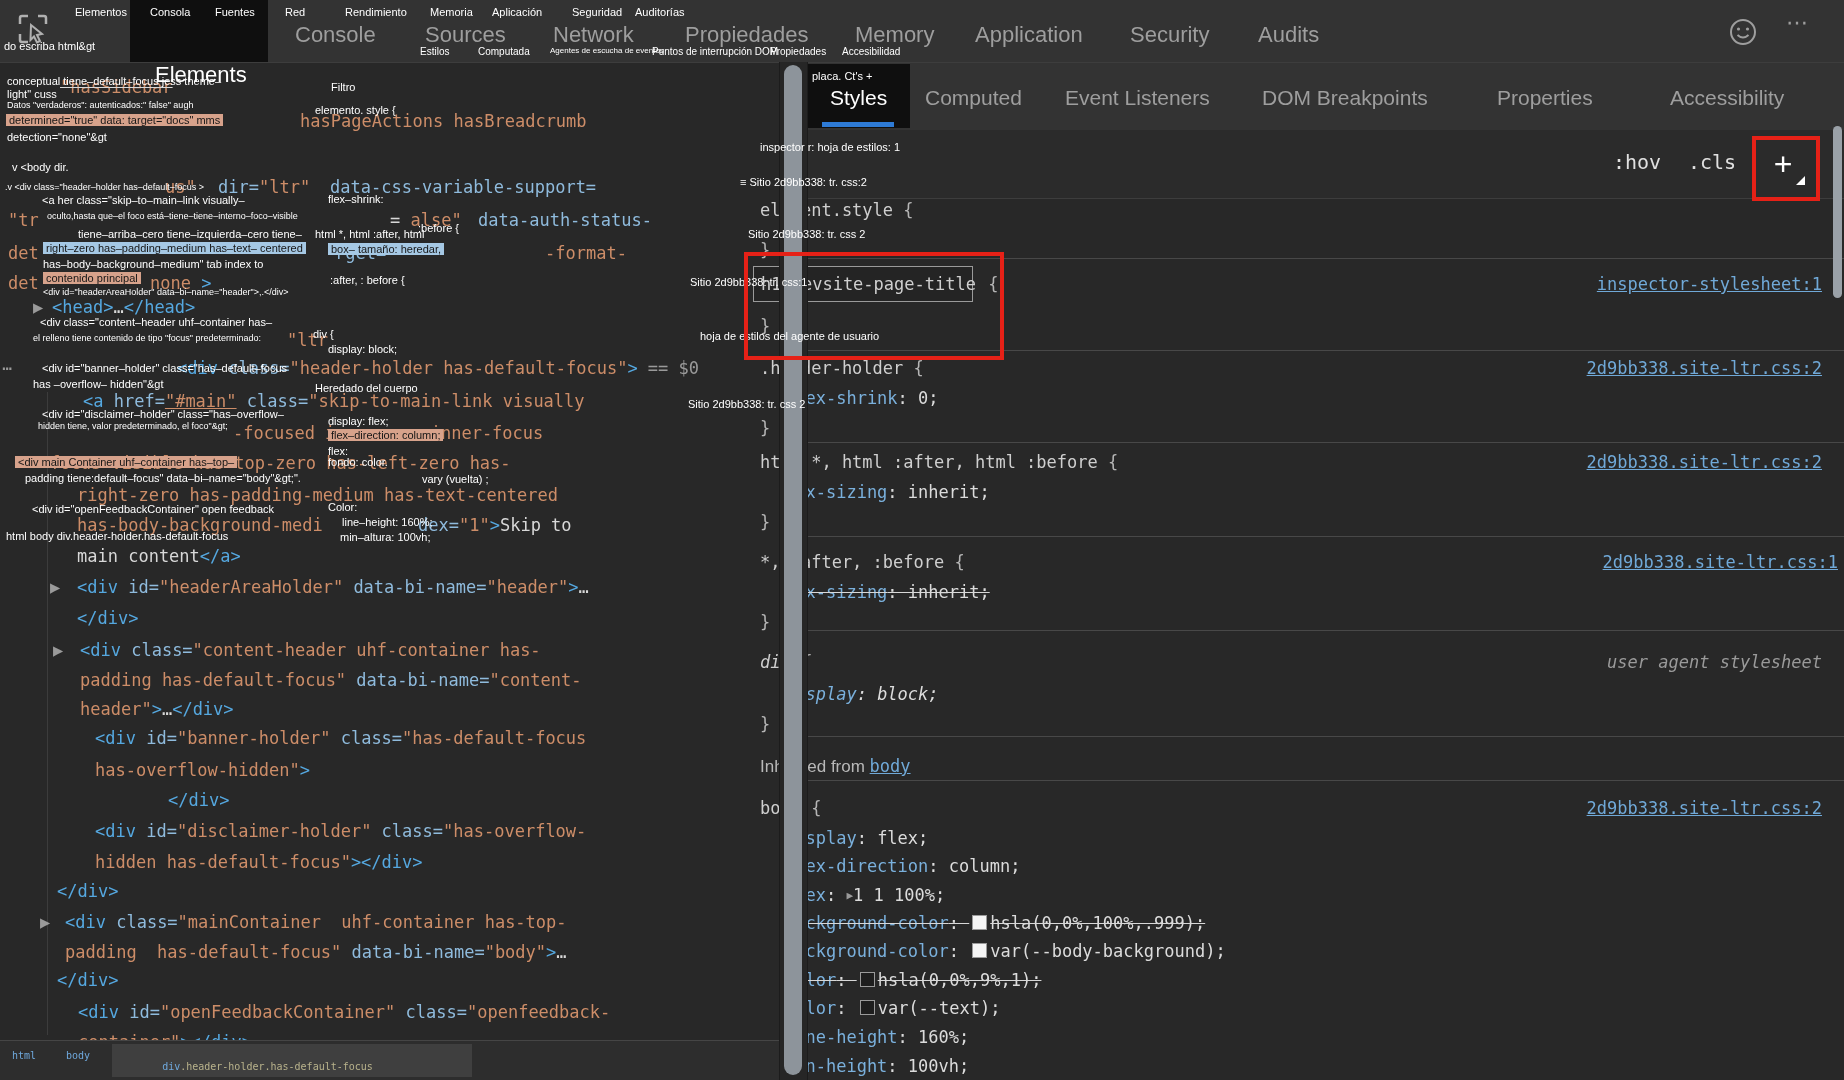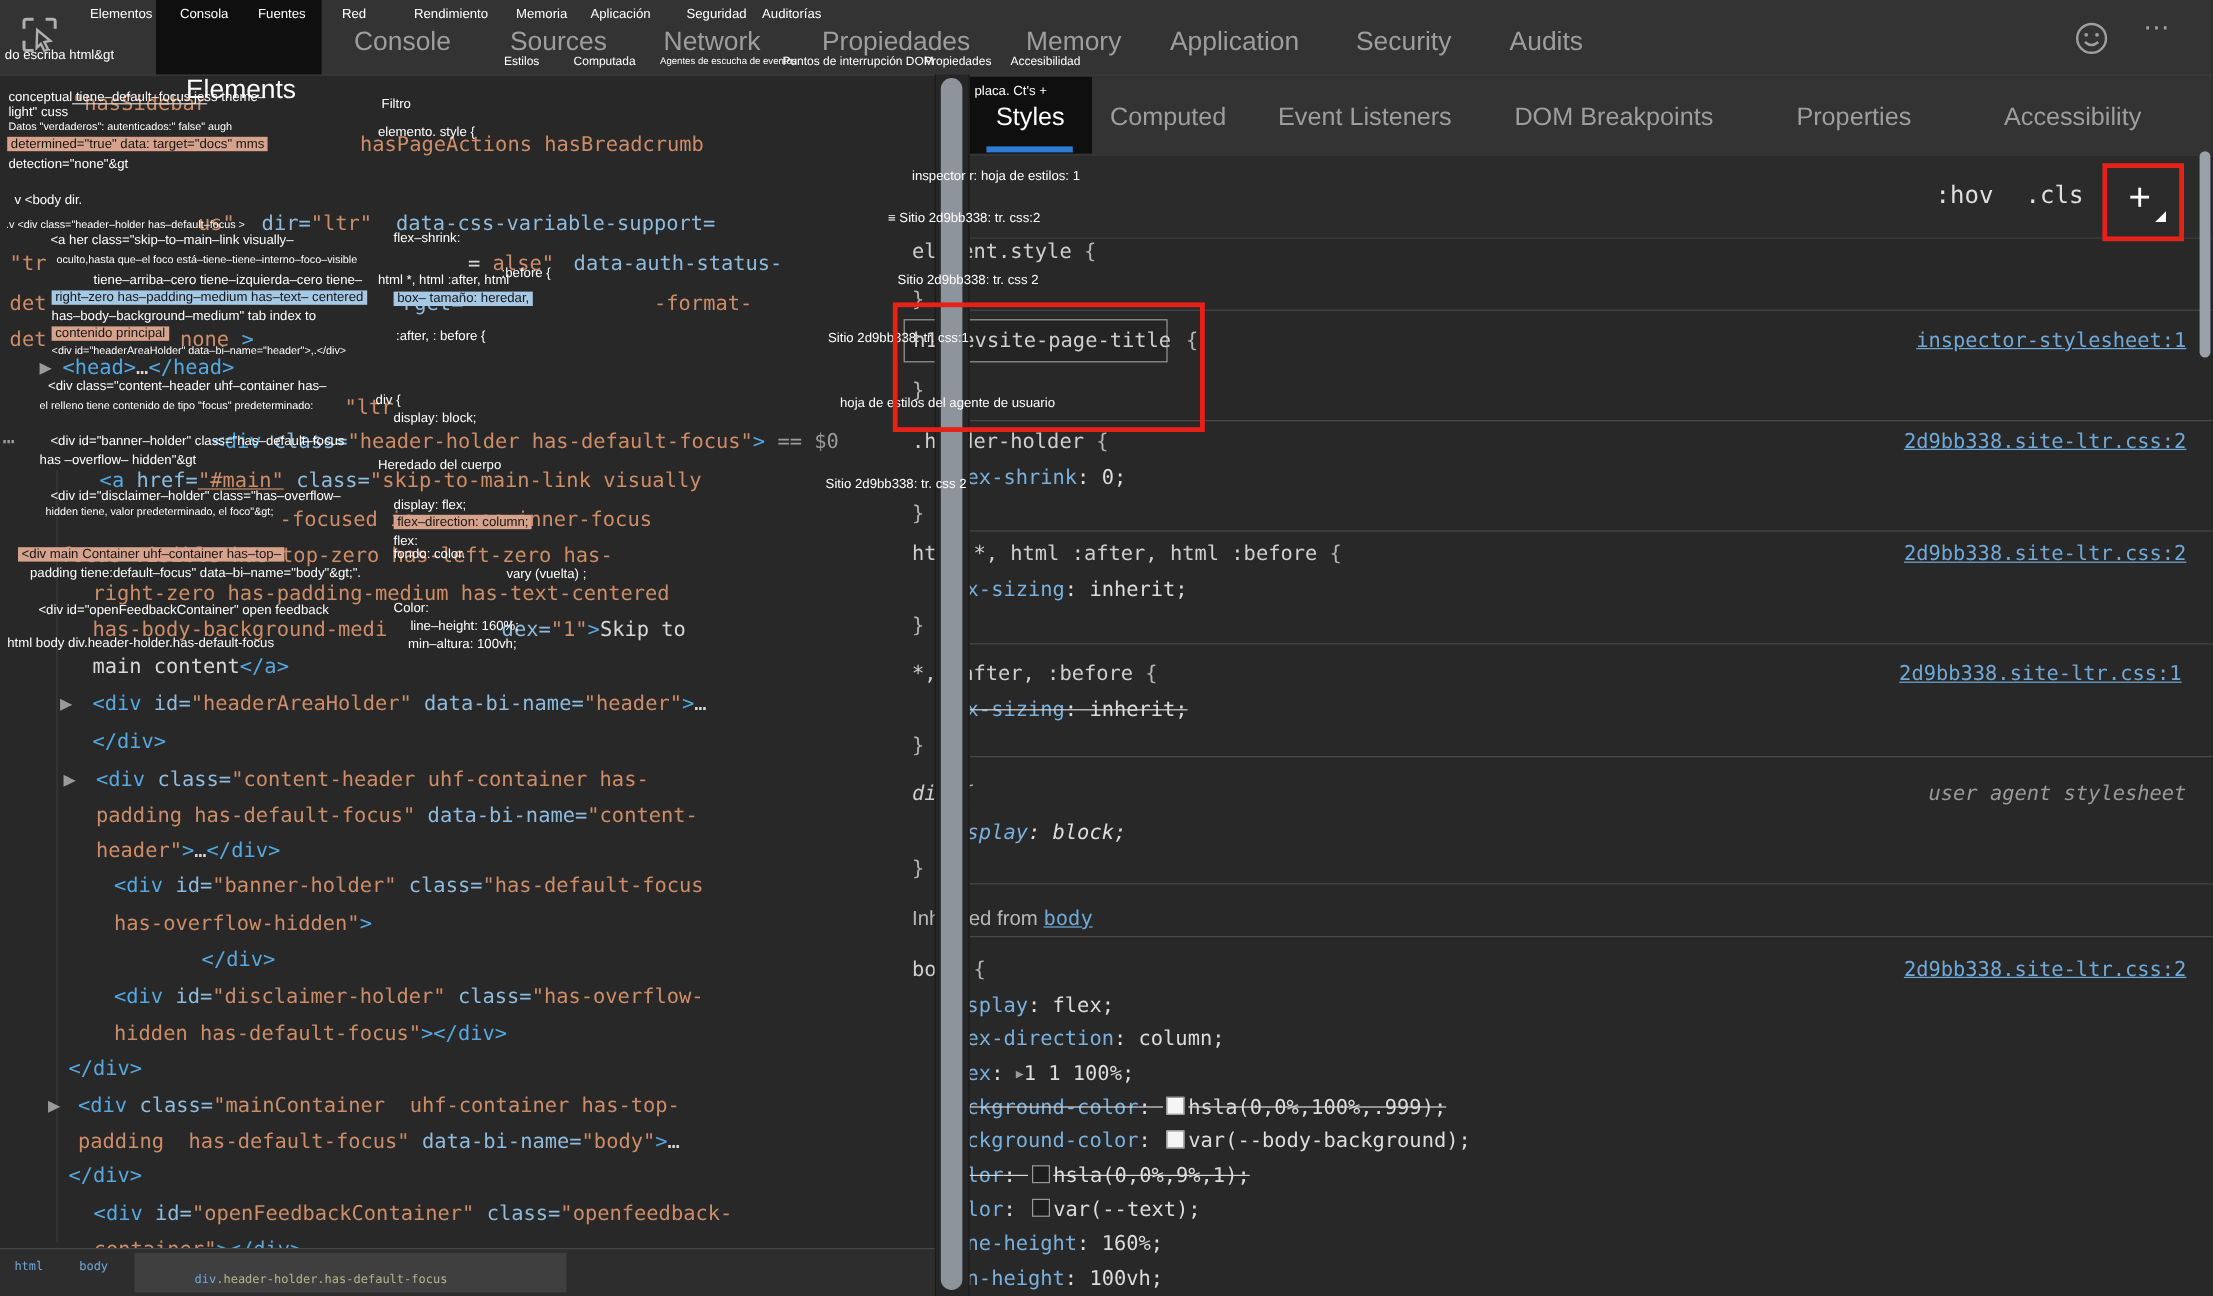--- a/index.html
+++ b/index.html
@@ -191,21 +191,21 @@
     <div class="ovl" style="left: 7px; top: 131px;">detection="none"&amp;gt</div>
     <div class="ovl" style="left: 12px; top: 161px;">v &lt;body dir.</div>
     <div class="ovl s9" style="left: 5px; top: 182px;">.v &lt;div class="header–holder has–default–focus &gt;</div>
     <div class="ovl" style="left: 42px; top: 194px;">&lt;a her class="skip–to–main–link visually–</div>
     <div class="ovl s9" style="left: 47px; top: 211px;">oculto,hasta que–el foco está–tiene–tiene–interno–foco–visible</div>
     <div class="ovl" style="left: 78px; top: 228px;">tiene–arriba–cero tiene–izquierda–cero tiene–</div>
     <div class="ovl chip-blue" style="left: 43px; top: 242px;">right–zero has–padding–medium has–text– centered</div>
     <div class="ovl" style="left: 43px; top: 258px;">has–body–background–medium" tab index to</div>
     <div class="ovl chip-salmon" style="left: 43px; top: 272px;">contenido principal</div>
     <div class="ovl s9" style="left: 43px; top: 287px;">&lt;div id="headerAreaHolder" data–bi–name="header"&gt;,.&lt;/div&gt;</div>
-    <div class="ovl" style="left: 318px; top: 81px;">Filtro</div>
+    <div class="ovl" style="left: 331px; top: 81px;">Filtro</div>
     <div class="ovl" style="left: 315px; top: 104px;">elemento. style {</div>
     <div class="ovl" style="left: 328px; top: 193px;">flex–shrink:</div>
     <div class="ovl" style="left: 315px; top: 228px;">html *, html :after, html</div>
     <div class="ovl" style="left: 418px; top: 222px;">:before {</div>
     <div class="ovl chip-blue" style="left: 328px; top: 243px;">box– tamaño: heredar,</div>
     <div class="ovl" style="left: 330px; top: 274px;">:after, : before {</div>
     <div class="ovl" style="left: 40px; top: 316px;">&lt;div class="content–header uhf–container has–</div>
     <div class="ovl s9" style="left: 33px; top: 333px;">el relleno tiene contenido de tipo "focus" predeterminado:</div>
     <div class="ovl" style="left: 313px; top: 328px;">div {</div>
     <div class="ovl" style="left: 328px; top: 343px;">display: block;</div>
@@ -245,21 +245,21 @@
     <div class="st-line" style="left: 760px; top: 316px;"><span class="seg-br">}</span></div>
     <div class="st-line" style="left: 760px; top: 358px;"><span class="seg-sel">.header-holder</span><span class="seg-br"> {</span></div>
     <div class="st-line" style="right: 22px; top: 358px;"><span class="seg-link">2d9bb338.site-ltr.css:2</span></div>
     <div class="st-line" style="left: 785px; top: 388px;"><span class="seg-pn">flex-shrink</span><span class="seg-vl">: 0;</span></div>
     <div class="st-line" style="left: 760px; top: 418px;"><span class="seg-br">}</span></div>
     <div class="st-line" style="left: 760px; top: 452px;"><span class="seg-sel">html *, html :after, html :before</span><span class="seg-br"> {</span></div>
     <div class="st-line" style="right: 22px; top: 452px;"><span class="seg-link">2d9bb338.site-ltr.css:2</span></div>
     <div class="st-line" style="left: 785px; top: 482px;"><span class="seg-pn">box-sizing</span><span class="seg-vl">: inherit;</span></div>
     <div class="st-line" style="left: 760px; top: 512px;"><span class="seg-br">}</span></div>
     <div class="st-line" style="left: 760px; top: 552px;"><span class="seg-sel">*, :after, :before</span><span class="seg-br"> {</span></div>
-    <div class="st-line" style="right: 26px; top: 552px; margin-left: 36px;"><span class="seg-link">2d9bb338.site-ltr.css:1</span></div>
+    <div class="st-line" style="right: 6px; top: 552px; margin-left: 36px;"><span class="seg-link">2d9bb338.site-ltr.css:1</span></div>
     <div class="st-line strike" style="left: 785px; top: 582px;"><span class="seg-pn">box-sizing</span><span class="seg-vl">: inherit;</span></div>
     <div class="st-line" style="left: 760px; top: 612px;"><span class="seg-br">}</span></div>
     <div class="st-line seg-it" style="left: 760px; top: 652px;"><span class="seg-sel">div</span><span class="seg-br"> {</span></div>
     <div class="st-line" style="right: 22px; top: 652px;"><span class="seg-ua">user agent stylesheet</span></div>
     <div class="st-line seg-it" style="left: 785px; top: 684px;"><span class="seg-pn">display</span><span class="seg-vl">: block;</span></div>
     <div class="st-line" style="left: 760px; top: 714px;"><span class="seg-br">}</span></div>
     <div class="st-line" style="left: 760px; top: 756px;"><span class="seg-inh">Inherited from </span><span class="seg-link">body</span></div>
     <div class="st-line" style="left: 760px; top: 798px;"><span class="seg-sel">body</span><span class="seg-br"> {</span></div>
     <div class="st-line" style="right: 22px; top: 798px;"><span class="seg-link">2d9bb338.site-ltr.css:2</span></div>
     <div class="st-line" style="left: 785px; top: 828px;"><span class="seg-pn">display</span><span class="seg-vl">: flex;</span></div>

